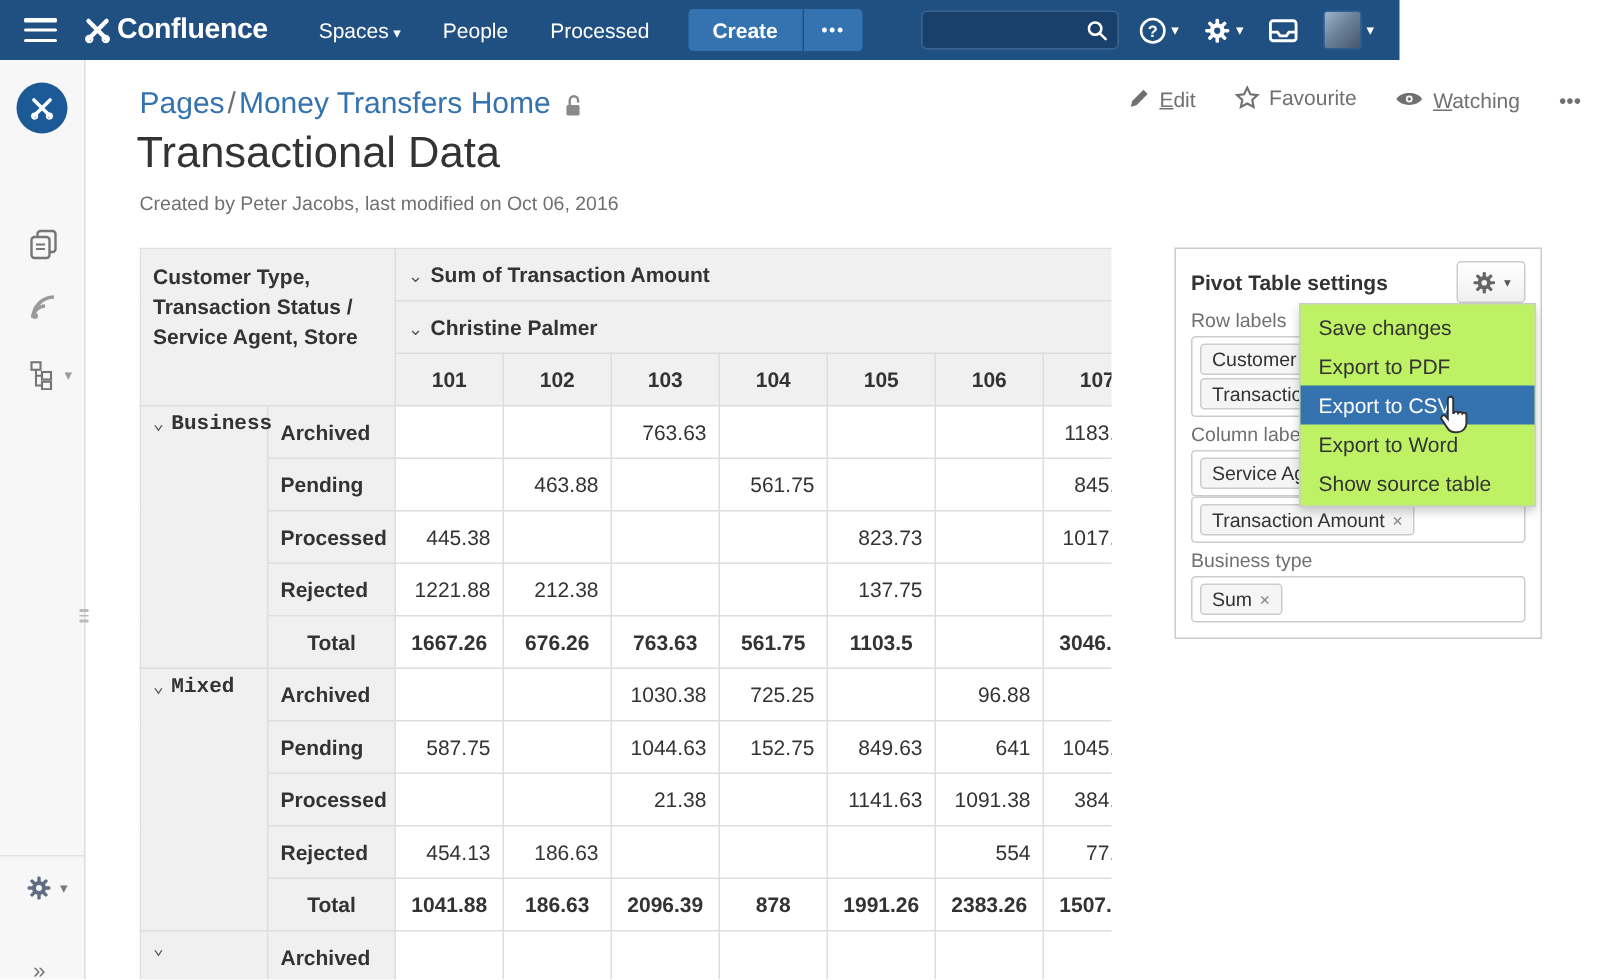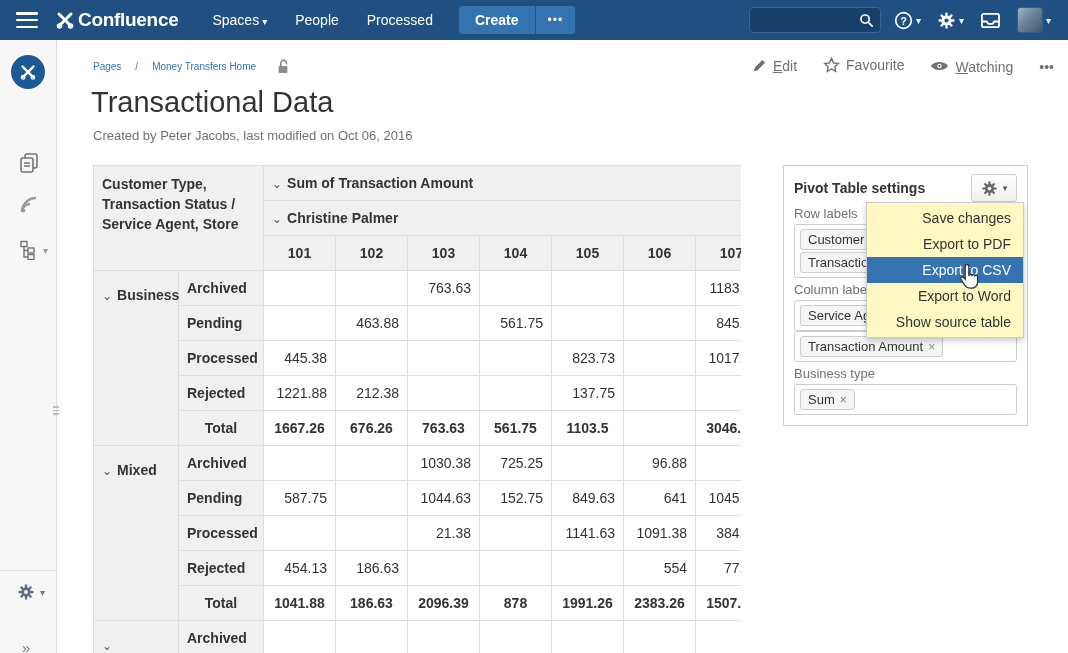--- a/index.html
+++ b/index.html
@@ -1,21 +1,21 @@
 <!DOCTYPE html>
 <html><head>
 <meta charset="utf-8">
 <style>
   * { margin:0; padding:0; box-sizing:border-box; }
   html,body { width:1068px; height:653px; overflow:hidden; }
   body { font-family:"Liberation Sans", sans-serif; background:#fff; color:#333; }
   #app { position:relative; width:1068px; height:653px; overflow:hidden; }
 
   
-  .topbar { position:absolute; left:0; top:0; width:1068px; height:40px; background:#205081; display:flex; align-items:center; z-index:50; }
+  .topbar { position:absolute; left:0; top:0; width:933px; height:40px; background:#205081; display:flex; align-items:center; z-index:50; }
   .hamburger { width:22px; height:16px; margin:0 17px 0 16px; display:flex; flex-direction:column; justify-content:space-between; cursor:pointer; }
   .hamburger span { display:block; height:2.5px; background:#fff; border-radius:1px; }
   .brand { display:flex; align-items:center; gap:3px; margin-right:22px; }
   .brand-text { color:#fff; font-size:19px; font-weight:bold; letter-spacing:-0.3px; }
   .topnav { display:flex; align-items:center; gap:4px; }
   .topnav-item { color:#fff; font-size:14px; padding:8px 12px; cursor:pointer; white-space:nowrap; }
   .caret { font-size:10px; color:inherit; margin-left:3px; }
   .btn-group { display:flex; margin-left:14px; }
   .create-btn { background:#3572b0; color:#fff; font-weight:bold; font-size:14px; padding:6px 16px; border-radius:3px 0 0 3px; cursor:pointer; }
   .more-btn { background:#3572b0; color:#fff; font-size:12px; padding:6px 12px; border-radius:0 3px 3px 0; margin-left:1px; cursor:pointer; letter-spacing:1px; display:flex; align-items:center; }
@@ -28,53 +28,53 @@
   
   .sidebar { position:absolute; left:0; top:40px; width:57px; height:613px; background:#f7f7f7; border-right:1px solid #ddd; z-index:10; }
   .space-logo { position:absolute; left:11px; top:15px; width:34px; height:34px; border-radius:50%; background:#1b5a96; display:flex; align-items:center; justify-content:center; cursor:pointer; }
   .side-icon { position:absolute; left:19px; cursor:pointer; display:flex; align-items:center; }
   .sidebar-bottom { position:absolute; left:0; bottom:0; width:100%; border-top:1px solid #e2e2e2; height:83px; }
   .grip { position:absolute; left:52px; top:366px; width:7px; height:14px; display:flex; flex-direction:column; gap:2px; align-items:center; cursor:col-resize; }
   .grip i { width:6px; height:1.5px; background:#bbb; display:block; }
   .dbl-arrow { color:#777; font-size:15px; }
 
   
-  .breadcrumb { position:absolute; left:93px; top:58px; font-size:10px; display:flex; align-items:center; gap:14px; }
+  .breadcrumb { position:absolute; left:93px; top:58px; font-size:20px; display:flex; align-items:center; gap:2px; }
   .breadcrumb a { color:#3572b0; text-decoration:none; cursor:pointer; }
   .breadcrumb .sep { color:#707070; }
   .page-actions { position:absolute; right:14px; top:57px; display:flex; align-items:center; gap:26px; color:#707070; font-size:14px; }
   .page-action { display:flex; align-items:flex-start; gap:6px; cursor:pointer; }
   .page-title { position:absolute; left:91px; top:86px; font-size:29px; color:#333; font-weight:400; }
   .byline { position:absolute; left:93px; top:128px; font-size:13px; color:#707070; }
 
   
   .table-clip { position:absolute; left:93px; top:165px; width:648px; height:488px; overflow:hidden; }
   table.pivot { border-collapse:collapse; table-layout:fixed; width:674px; font-size:14px; }
   .pivot td, .pivot th { border:1px solid #ddd; height:35px; padding:0 8px; color:#333; }
   .pivot th { background:#f0f0f0; font-weight:bold; text-align:left; }
   .pivot th.corner { vertical-align:top; padding-top:8px; line-height:20px; }
   .pivot th.span-head { font-weight:bold; }
   .pivot th.store { text-align:center; }
   .pivot td.num { text-align:right; background:#fff; }
-  .pivot th.group { vertical-align:top; padding-top:16px; }
+  .pivot th.group { vertical-align:top; padding-top:4px;font-family:Liberation Mono, monospace; }
   .pivot tr.total td.num, .pivot tr.total th { font-weight:bold;text-align:center; }
   .chev { font-size:12px; color:#555; font-weight:normal; margin-right:5px; }
 
   
   .panel { position:absolute; left:783px; top:165px; width:245px; background:#fff; border:1px solid #ccc; padding:8px 10px 10px 10px; z-index:15; }
   .panel-head { display:flex; align-items:flex-start; justify-content:space-between; margin-bottom:2px; }
   .panel-title { font-size:14px; font-weight:bold; padding-top:6px; }
   .gear-btn { width:46px; height:28px; border:1px solid #ccc; border-radius:3px; background:linear-gradient(#fff,#f0f0f0); display:flex; align-items:center; justify-content:center; gap:5px; cursor:pointer; color:#555; }
   .field-label { font-size:13px; color:#707070; margin:4px 0 3px; }
   .field-box { border:1px solid #ccc; border-radius:3px; padding:3px; min-height:30px; background:#fff; }
   .chip { display:inline-block; background:#f5f5f5; border:1px solid #ccc; border-radius:3px; padding:2px 7px; font-size:13px; margin:1px 2px; color:#333; white-space:nowrap; cursor:default; }
   .chip .x { color:#888; margin-left:5px; font-size:12px; cursor:pointer; }
 
   
-  .menu { position:absolute; left:866px; top:202px; width:158px; background:#fef9c3; border:1px solid #ccc; box-shadow:0 3px 6px rgba(0,0,0,.2); z-index:25; padding:2px 0;text-align:right; }
+  .menu { position:absolute; left:866px; top:202px; width:158px; background:#bef264; border:1px solid #ccc; box-shadow:0 3px 6px rgba(0,0,0,.2); z-index:25; padding:2px 0; }
   .menu-item { font-size:14px; color:#333; padding:5px 12px; cursor:pointer; white-space:nowrap; }
   .menu-item.selected { background:#3572b0; color:#fff; }
 
   .cursor { position:absolute; left:958px; top:262px; z-index:40; pointer-events:none; }
 
   u { text-decoration:underline; }
 </style>
 </head>
 <body>
 

